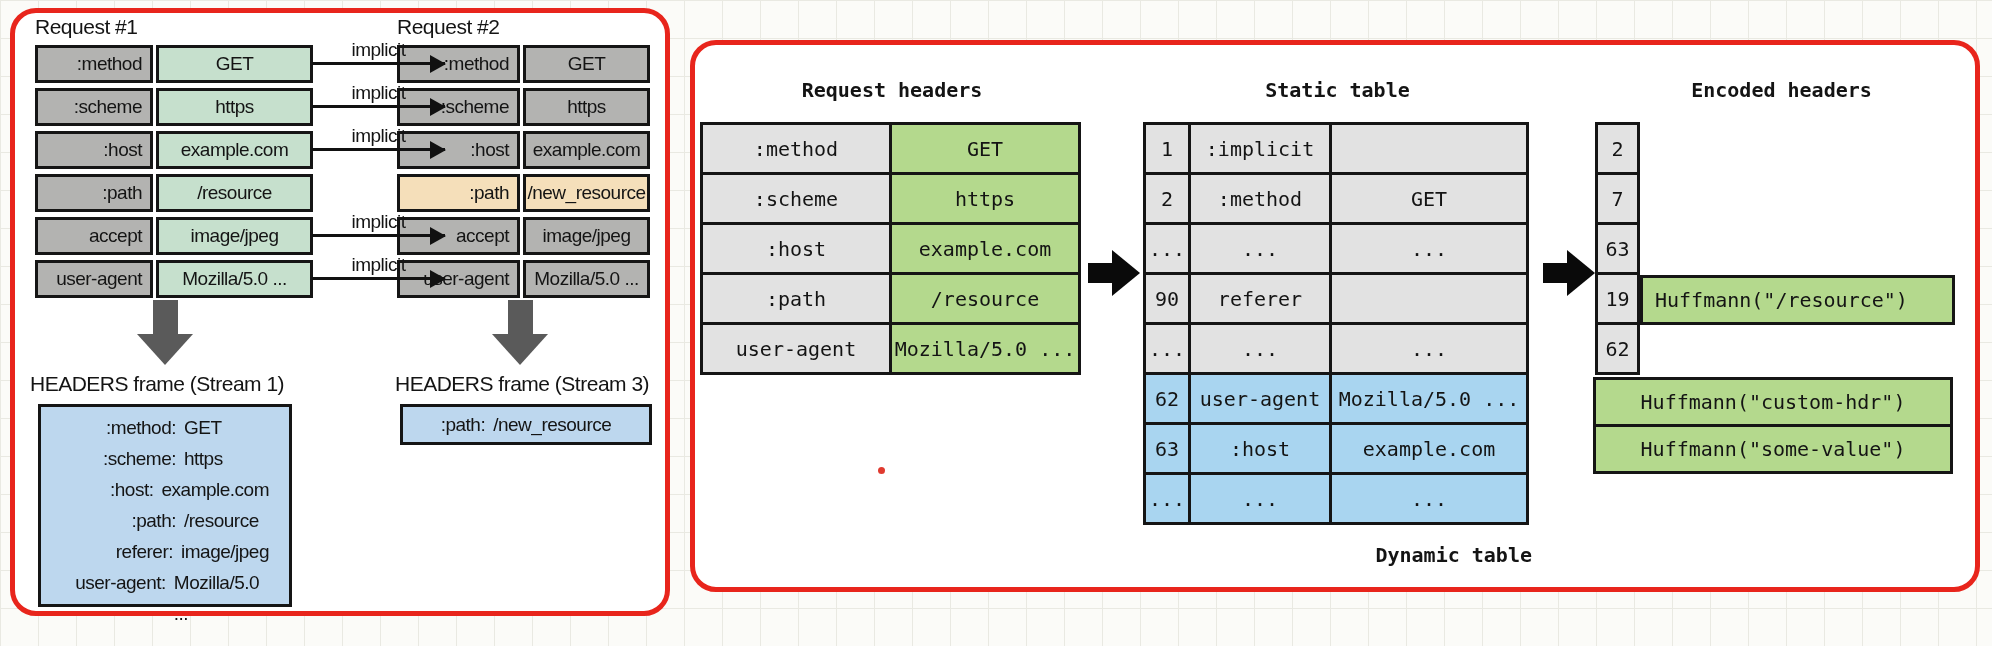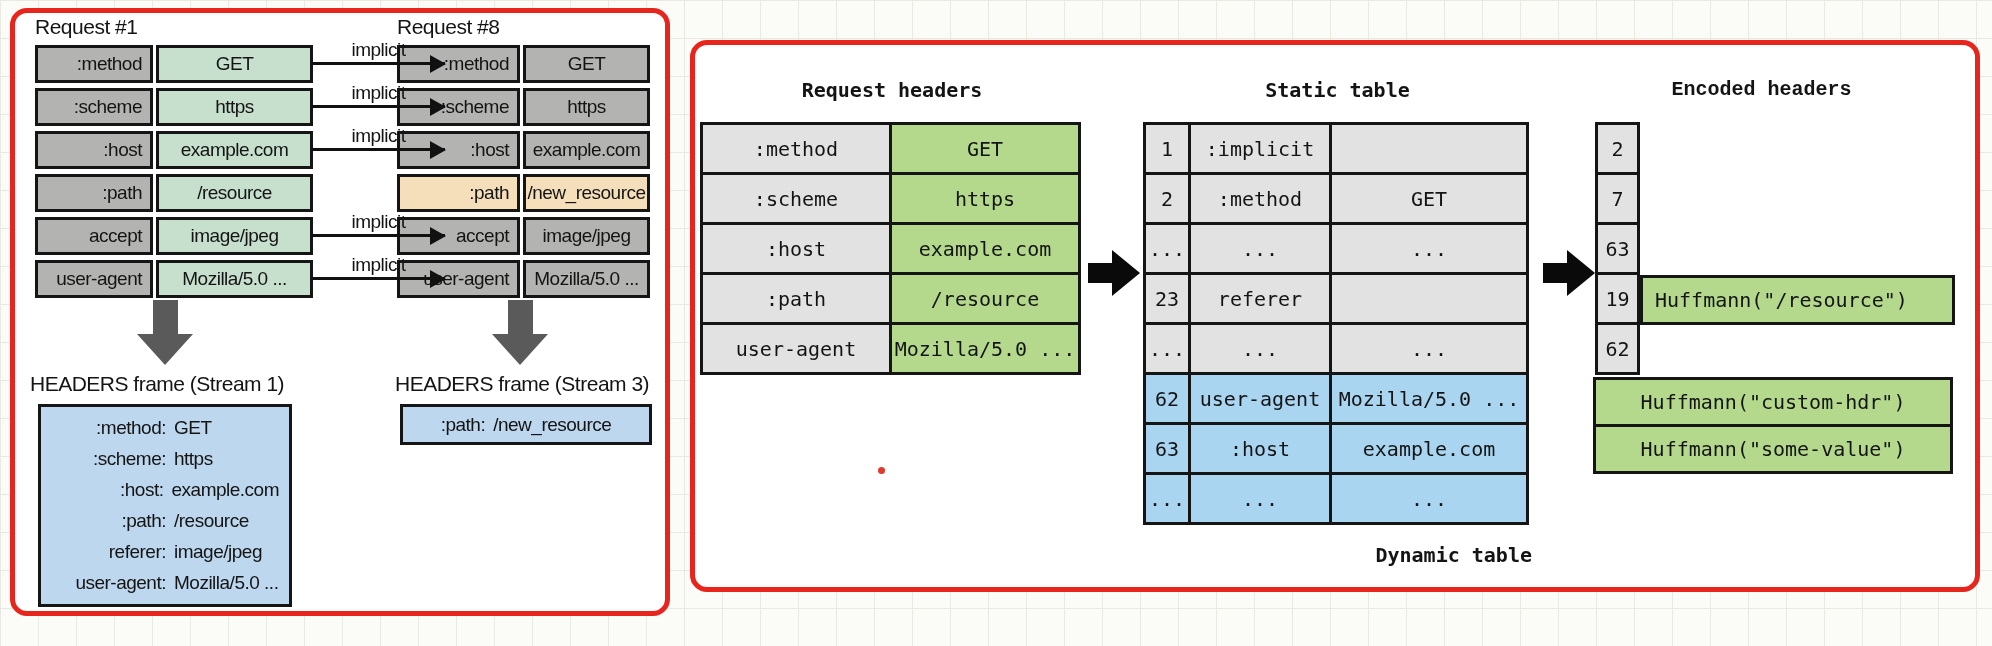--- a/index.html
+++ b/index.html
@@ -6,21 +6,21 @@
   .canvas{
     position:relative;width:1992px;height:646px;overflow:hidden;
     background-color:#fbfbf8;
     background-image:
       linear-gradient(#e9e9e2 1px, transparent 1px),
       linear-gradient(90deg, #e9e9e2 1px, transparent 1px);
     background-size:38px 38px;
     font-family:"Liberation Sans", sans-serif;
     color:#141414;
   }
-  .panel{position:absolute;background:#ffffff;border:5px solid var(--panel-border,#e8251c);border-radius:17px;box-sizing:border-box;}
+  .panel{position:absolute;background:#ffffff;border:5px solid var(--panel-border,#e8251c);border-radius:26px;box-sizing:border-box;}
   .left-panel{left:10px;top:8px;width:660px;height:608px;letter-spacing:-0.5px;}
   .right-panel{left:690px;top:40px;width:1290px;height:552px;font-family:"DejaVu Sans Mono","Liberation Mono",monospace;}
 
   
   .req-title{position:absolute;top:2px;font-size:21px;}
   .kv-table{position:absolute;top:32px;display:flex;flex-direction:column;gap:5px;}
   .krow{display:flex;gap:3px;}
   .kcell{border:3px solid #151515;height:32px;display:flex;align-items:center;font-size:19px;}
   .kname{justify-content:flex-end;padding-right:8px;background:var(--gray-left,#b3b3b1);}
   .kval{justify-content:center;background:var(--green-left,#c6e0cd);padding:0 2px;}
@@ -33,32 +33,32 @@
   .imp-line{position:relative;height:0;border-top:3px solid #111;}
   .imp-line::after{content:"";position:absolute;right:-1px;top:-10px;width:0;height:0;
     border-left:16px solid #111;border-top:9px solid transparent;border-bottom:9px solid transparent;}
 
   .down-arrow{position:absolute;width:56px;top:287px;}
   .da-shaft{width:25px;height:34px;background:#5a5a5a;margin:0 auto;}
   .da-head{width:0;height:0;border-left:28px solid transparent;border-right:28px solid transparent;border-top:31px solid #5a5a5a;}
 
   .frame-title{position:absolute;top:359px;font-size:21px;}
   .frame-box{position:absolute;top:391px;background:var(--blue-left,#bdd7ee);border:3px solid #151515;box-sizing:border-box;}
-  .fb1{left:23px;width:254px;height:203px;padding:5px 10px;}
+  .fb1{left:23px;width:254px;height:203px;padding:5px 20px;}
   .fb3{left:385px;width:252px;height:41px;display:flex;align-items:center;justify-content:center;}
   .fline{display:flex;font-size:19px;line-height:31px;}
   .flabel{width:115px;text-align:right;}
   .fvalue{margin-left:8px;}
   .fb3 .flabel{width:auto;}
 
   
   .rtitle{position:absolute;top:33px;font-weight:bold;font-size:20px;text-align:center;}
   .rt-req{left:5px;width:384px;}
   .rt-static{left:448px;width:389px;}
-  .rt-enc{left:914px;width:305px;font-family:Liberation Mono, monospace;}
+  .rt-enc{left:934px;width:305px;}
   .rtable{position:absolute;border-collapse:collapse;}
   .rtable td{border:3px solid #151515;font-size:20px;text-align:center;height:47px;padding:0;}
   .req-t{left:5px;top:77px;}
   .req-t td.n{width:186px;background:var(--gray-right,#e2e2e2);}
   .req-t td.v{width:186px;background:var(--green-right,#b4d98d);}
   .st-t{left:448px;top:77px;}
   .st-t td{background:var(--gray-right,#e2e2e2);}
   .st-t td.i{width:42px;} .st-t td.n{width:138px;} .st-t td.v{width:194px;}
   .st-t tr.blue td{background:var(--blue-right,#a9d5f0);}
   .dyn-label{position:absolute;left:448px;top:498px;width:389px;text-align:right;font-weight:bold;font-size:20px;}
@@ -79,21 +79,21 @@
   .red-dot{position:absolute;left:183px;top:422px;width:7px;height:7px;border-radius:50%;background:#e03a2f;}
 </style>
 </head>
 <body>
 
 <div class="canvas">
 
   <div class="panel left-panel">
 
     <div class="req-title" style="left:20px">Request #1</div>
-    <div class="req-title" style="left:382px">Request #8</div>
+    <div class="req-title" style="left:382px">Request #2</div>
 
     <div class="kv-table t1">
       <div class="krow">
         <div class="kcell kname">:method</div>
         <div class="kcell kval">GET</div>
       </div>
       <div class="krow">
         <div class="kcell kname">:scheme</div>
         <div class="kcell kval">https</div>
       </div>
@@ -258,21 +258,21 @@
         <td class="i">2</td>
         <td class="n">:method</td>
         <td class="v">GET</td>
       </tr>
       <tr>
         <td class="i">...</td>
         <td class="n">...</td>
         <td class="v">...</td>
       </tr>
       <tr>
-        <td class="i">23</td>
+        <td class="i">90</td>
         <td class="n">referer</td>
         <td class="v"></td>
       </tr>
       <tr>
         <td class="i">...</td>
         <td class="n">...</td>
         <td class="v">...</td>
       </tr>
       <tr class="blue">
         <td class="i">62</td>

